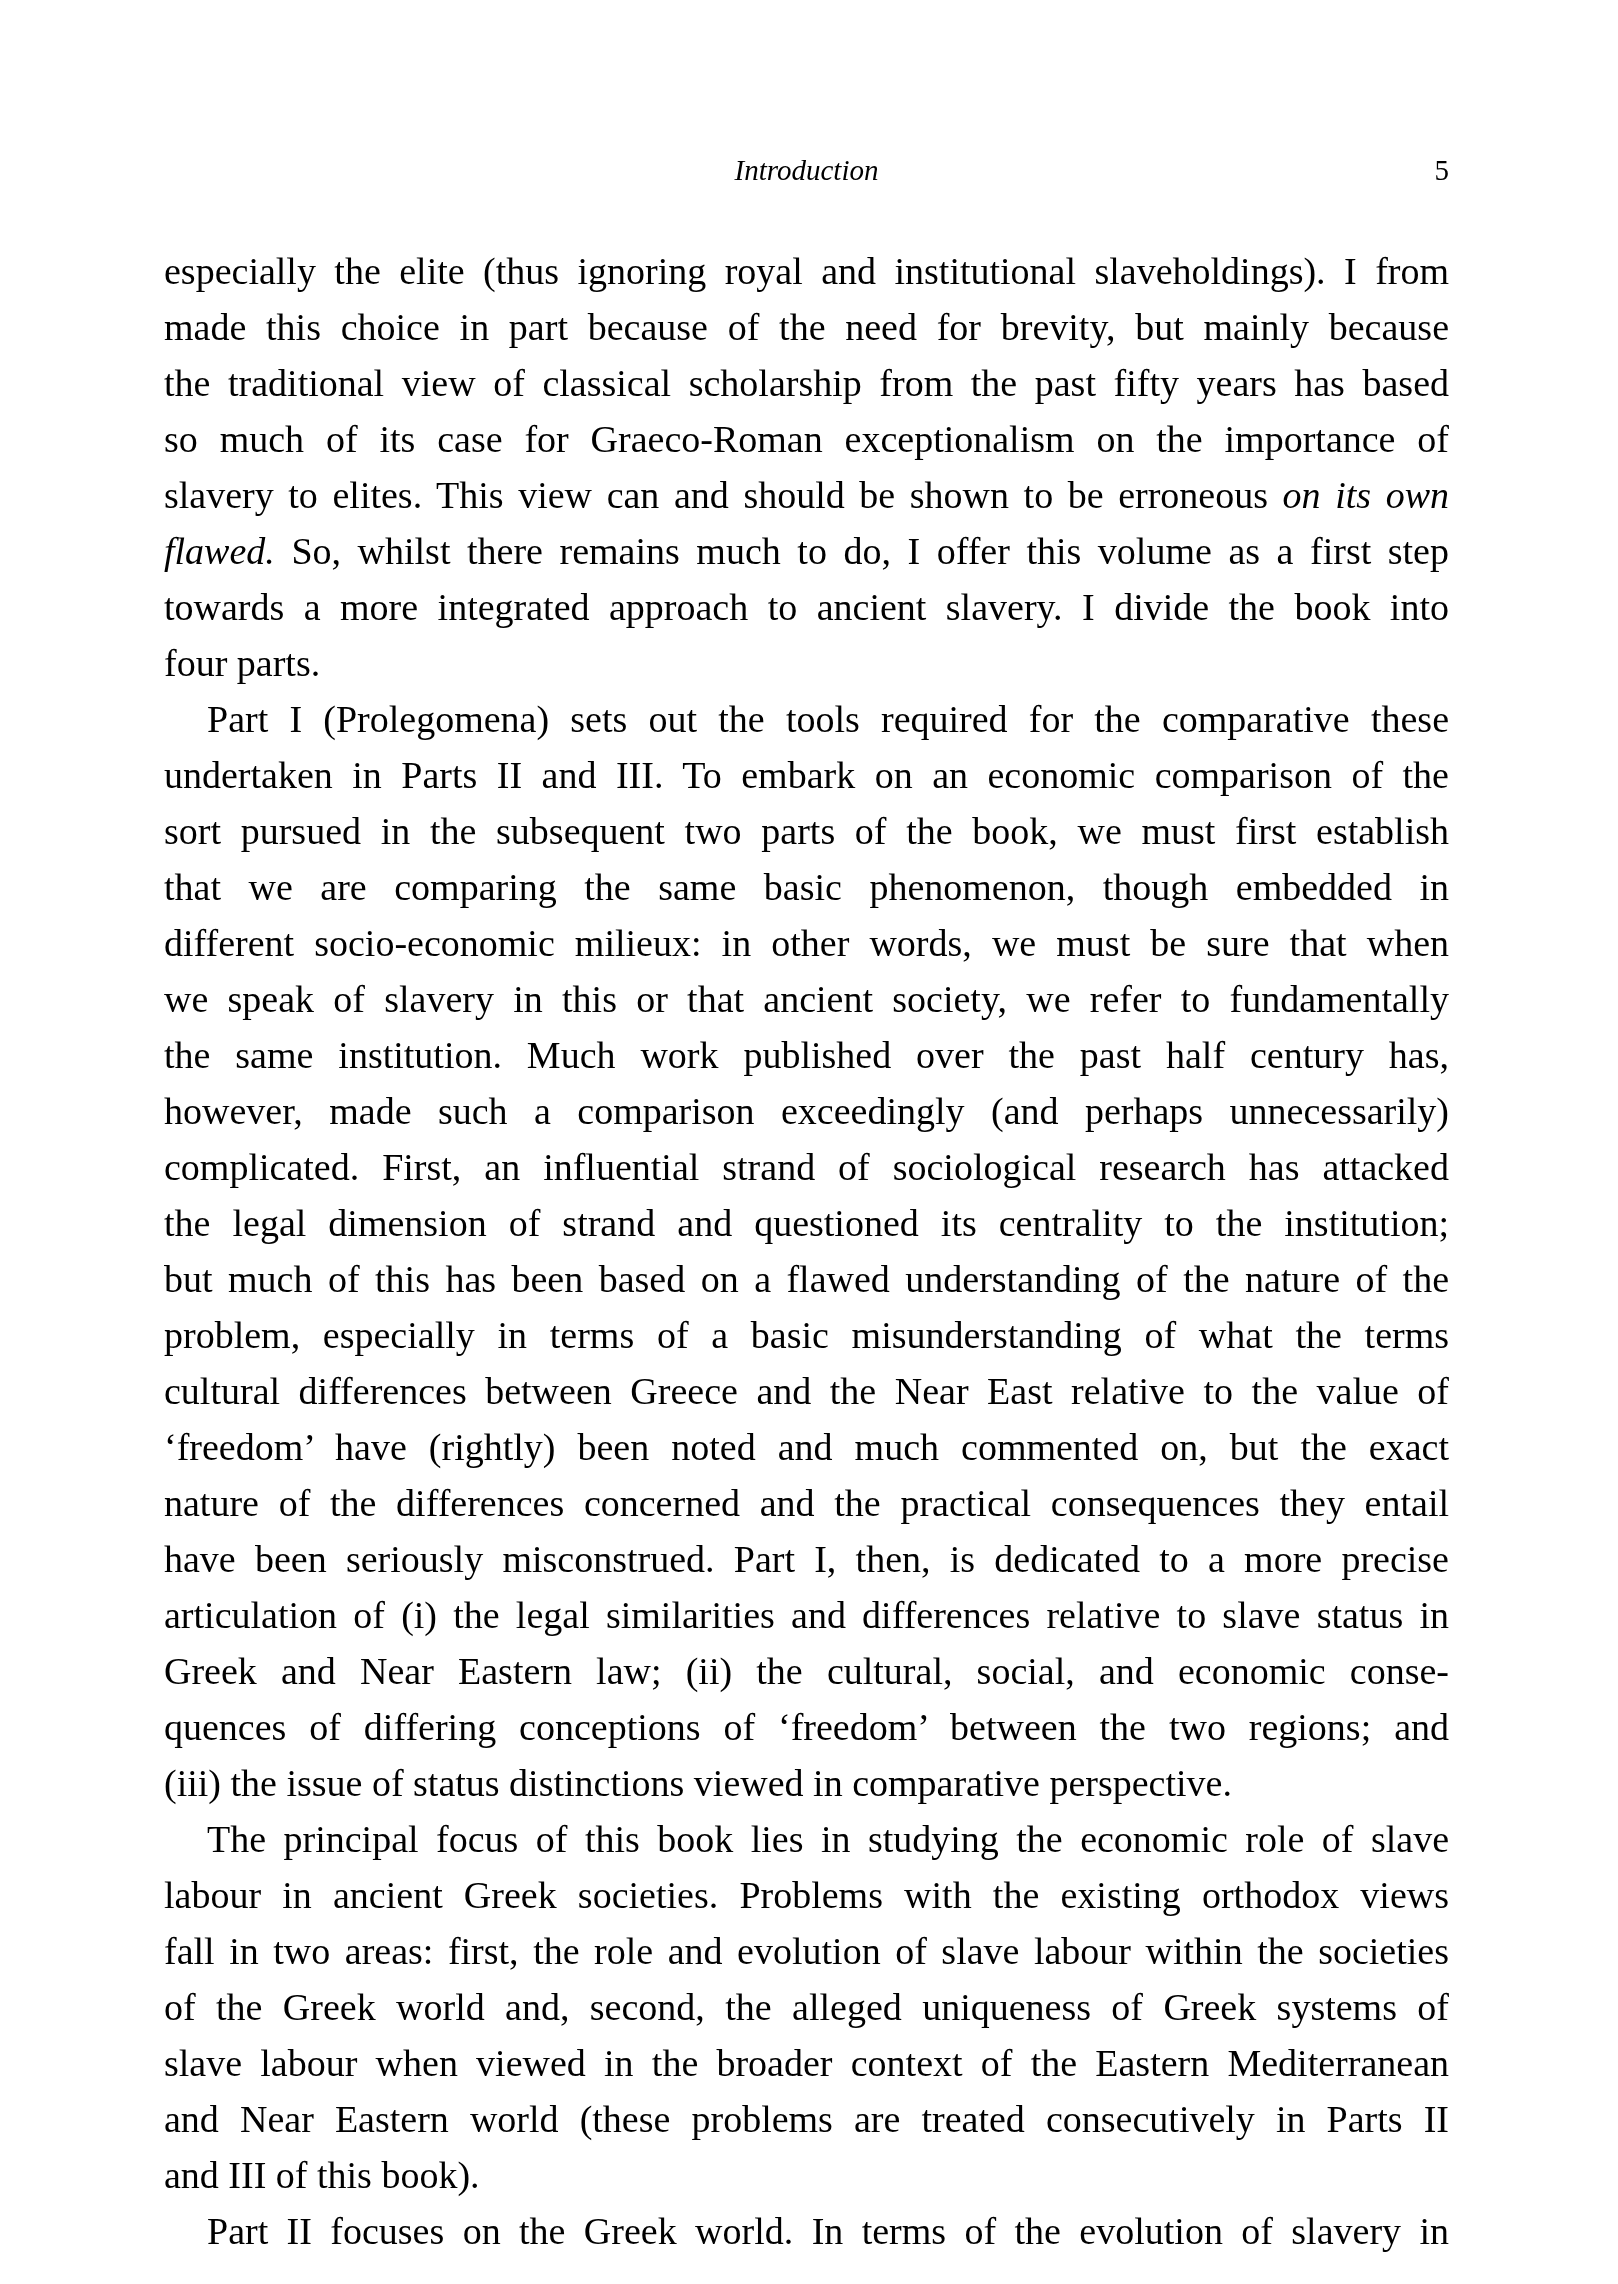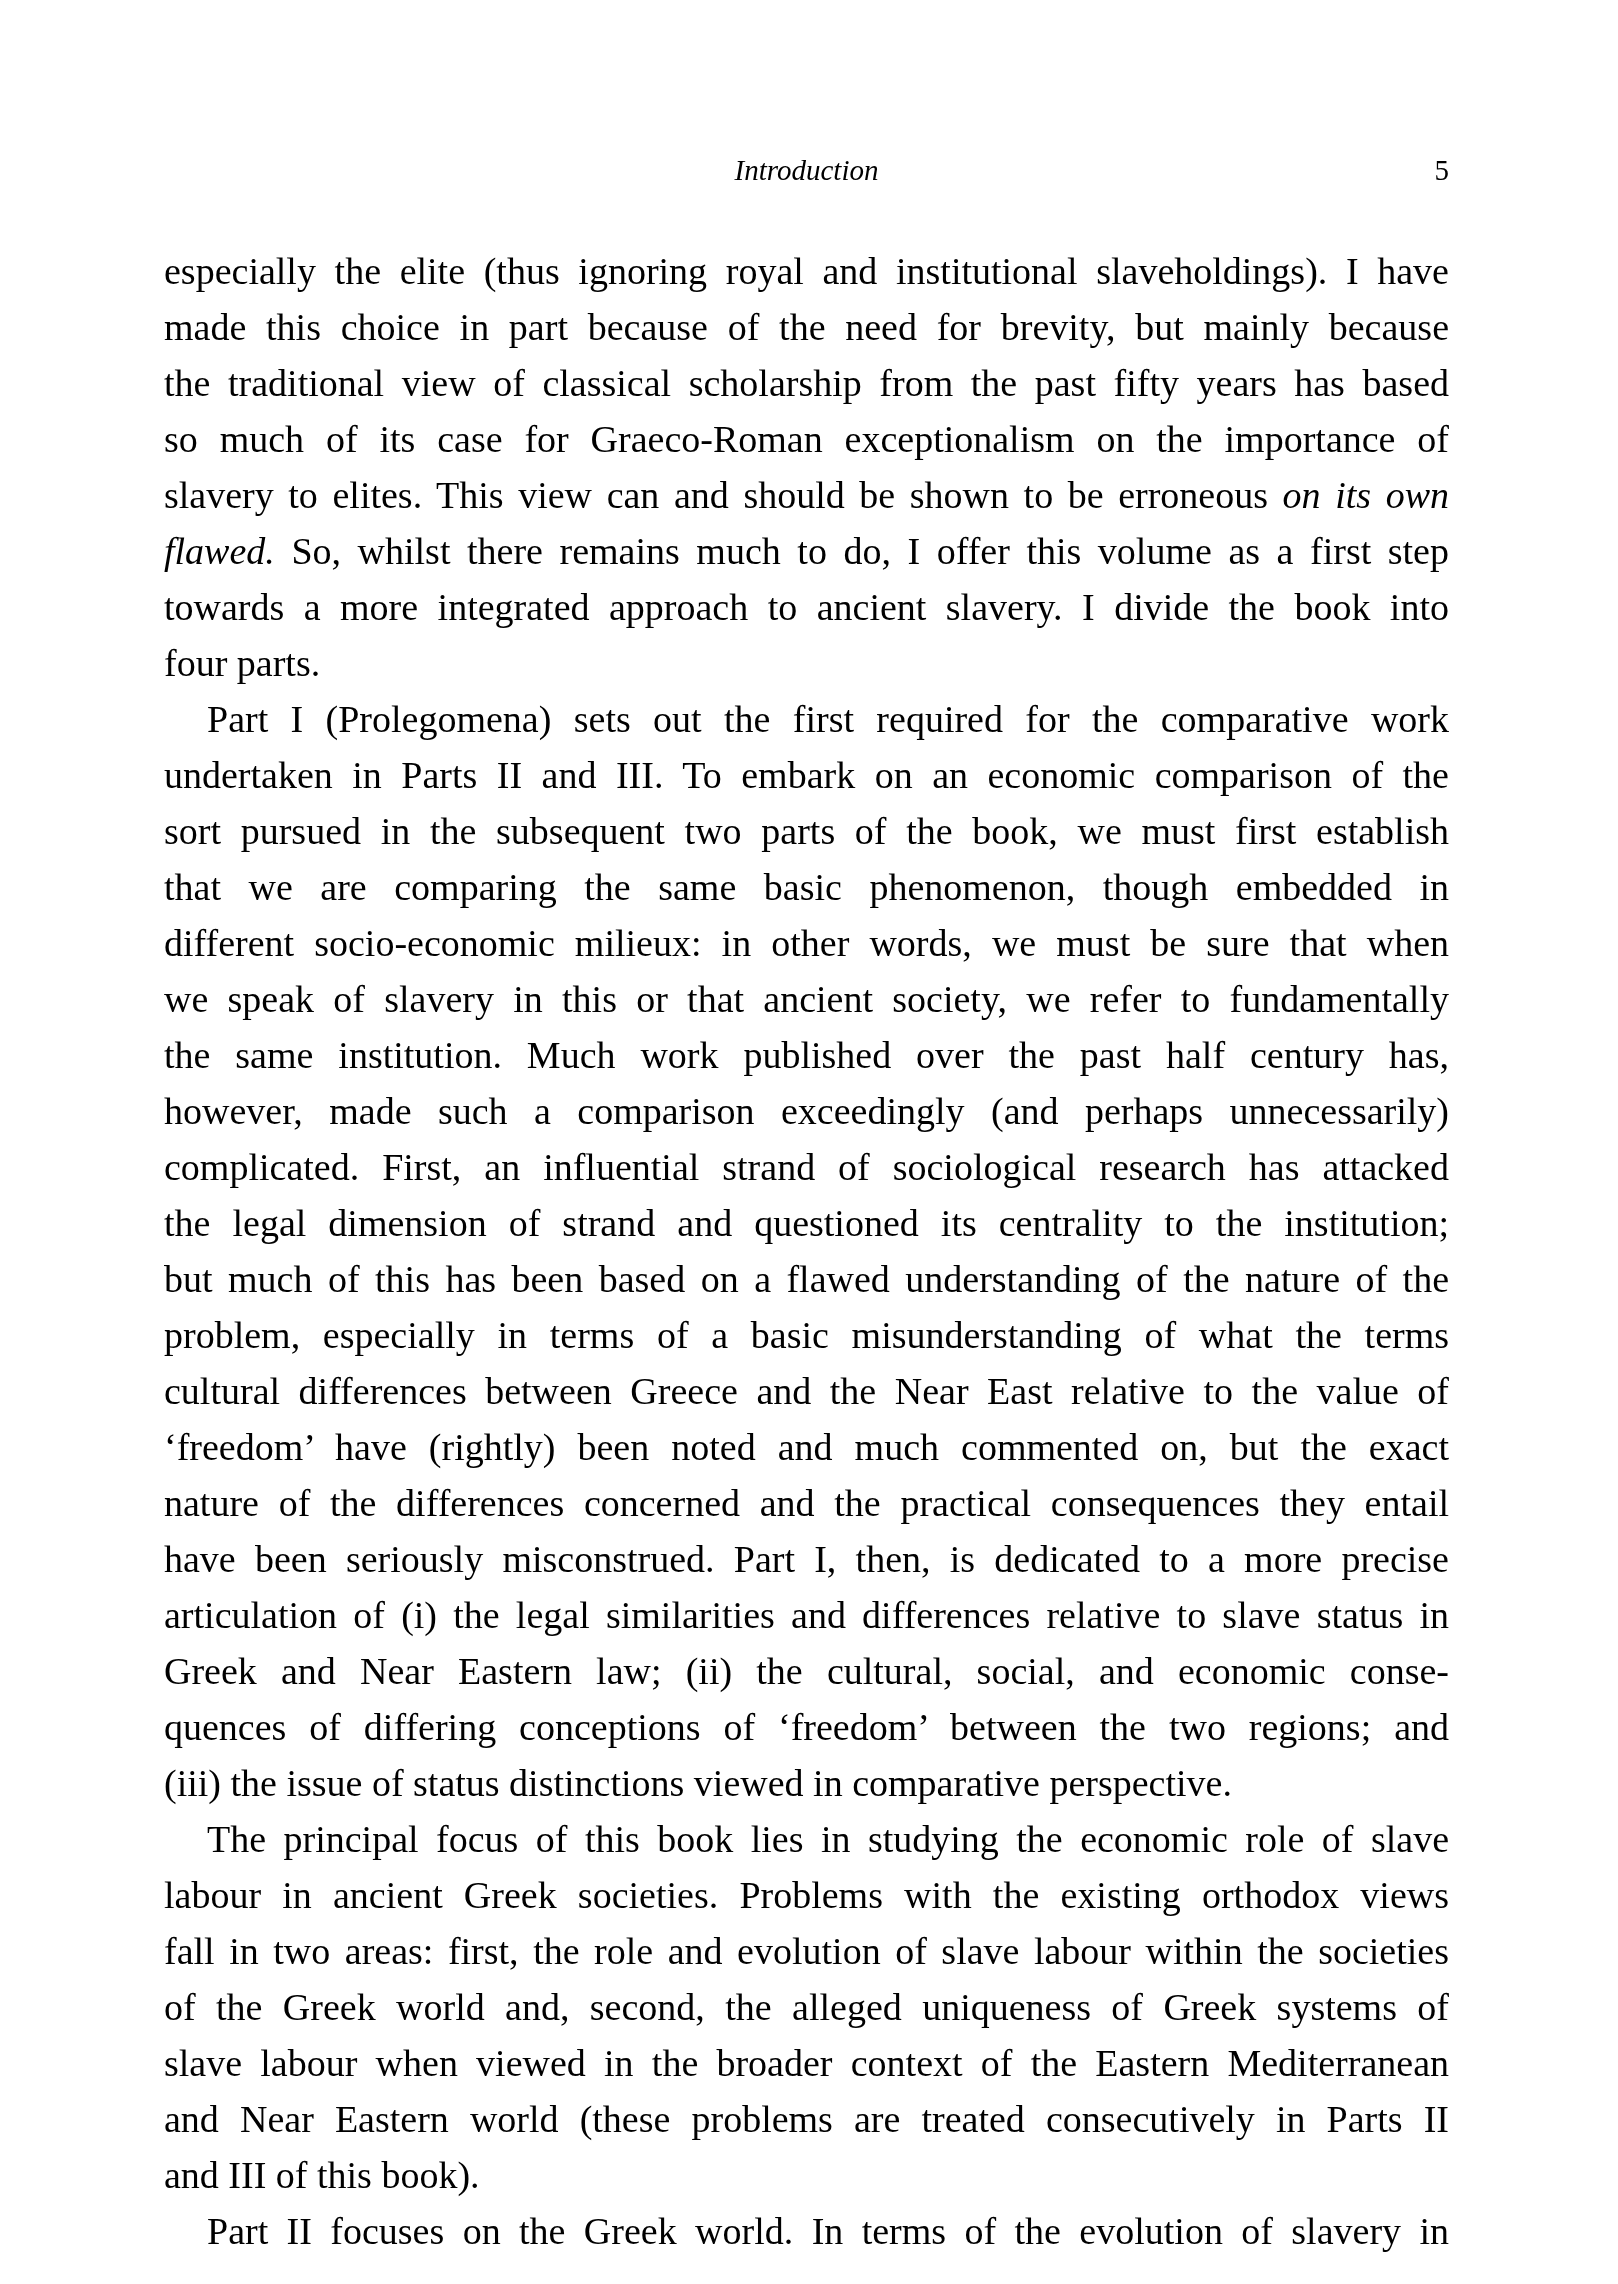--- a/index.html
+++ b/index.html
@@ -64,31 +64,31 @@
 </head>
 <body>
 
 <div class="page">
   <div class="running-head">
     <span class="running-title">Introduction</span>
     <span class="folio">5</span>
   </div>
   <div class="body-text" id="body-text">
       <div>
-        <span class="line"><span>especially the elite (thus ignoring royal and institutional slaveholdings). I have</span></span>
+        <span class="line"><span>especially the elite (thus ignoring royal and institutional slaveholdings). I from</span></span>
         <span class="line"><span>made this choice in part because of the need for brevity, but mainly because</span></span>
         <span class="line"><span>the traditional view of classical scholarship from the past fifty years has based</span></span>
         <span class="line"><span>so much of its case for Graeco-Roman exceptionalism on the importance of</span></span>
         <span class="line"><span>slavery to elites. This view can and should be shown to be erroneous </span><em>on its own</em></span>
         <span class="line"><em>flawed.</em><span> So, whilst there remains much to do, I offer this volume as a first step</span></span>
         <span class="line"><span>towards a more integrated approach to ancient slavery. I divide the book into</span></span>
         <span class="line last"><span>four parts.</span></span>
       </div>
       <div>
-        <span class="line indent"><span>Part I (Prolegomena) sets out the first required for the comparative work</span></span>
+        <span class="line indent"><span>Part I (Prolegomena) sets out the tools required for the comparative these</span></span>
         <span class="line"><span>undertaken in Parts II and III. To embark on an economic comparison of the</span></span>
         <span class="line"><span>sort pursued in the subsequent two parts of the book, we must first establish</span></span>
         <span class="line"><span>that we are comparing the same basic phenomenon, though embedded in</span></span>
         <span class="line"><span>different socio-economic milieux: in other words, we must be sure that when</span></span>
         <span class="line"><span>we speak of slavery in this or that ancient society, we refer to fundamentally</span></span>
         <span class="line"><span>the same institution. Much work published over the past half century has,</span></span>
         <span class="line"><span>however, made such a comparison exceedingly (and perhaps unnecessarily)</span></span>
         <span class="line"><span>complicated. First, an influential strand of sociological research has attacked</span></span>
         <span class="line"><span>the legal dimension of strand and questioned its centrality to the institution;</span></span>
         <span class="line"><span>but much of this has been based on a flawed understanding of the nature of the</span></span>

